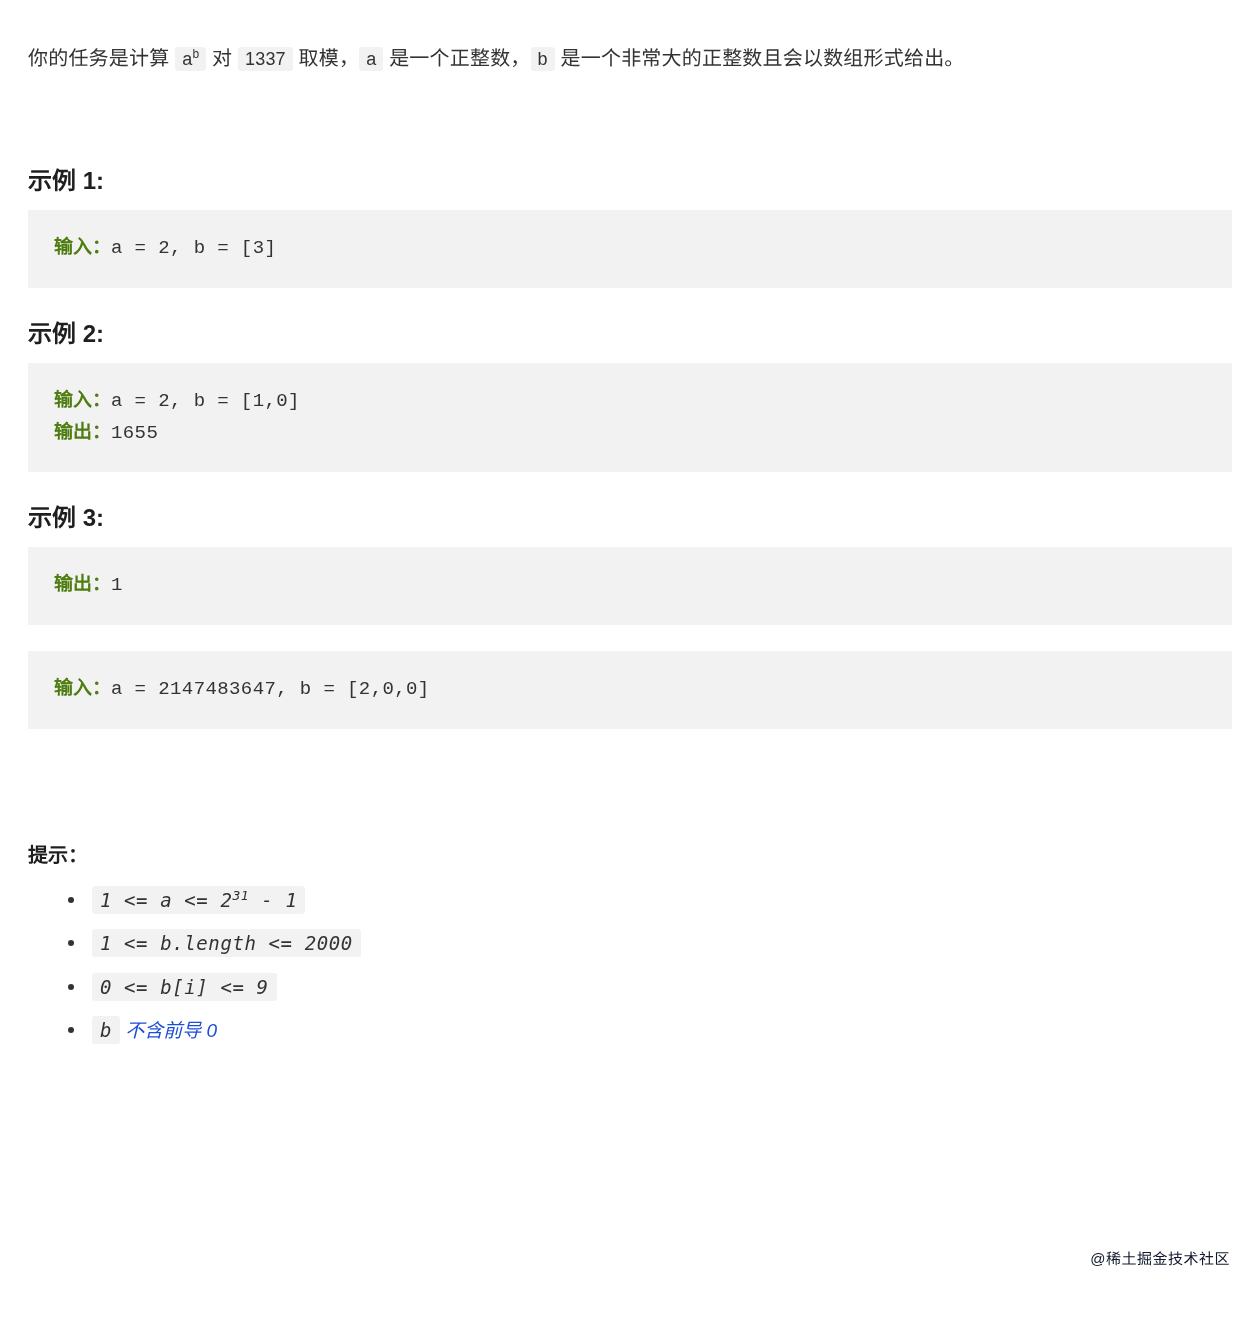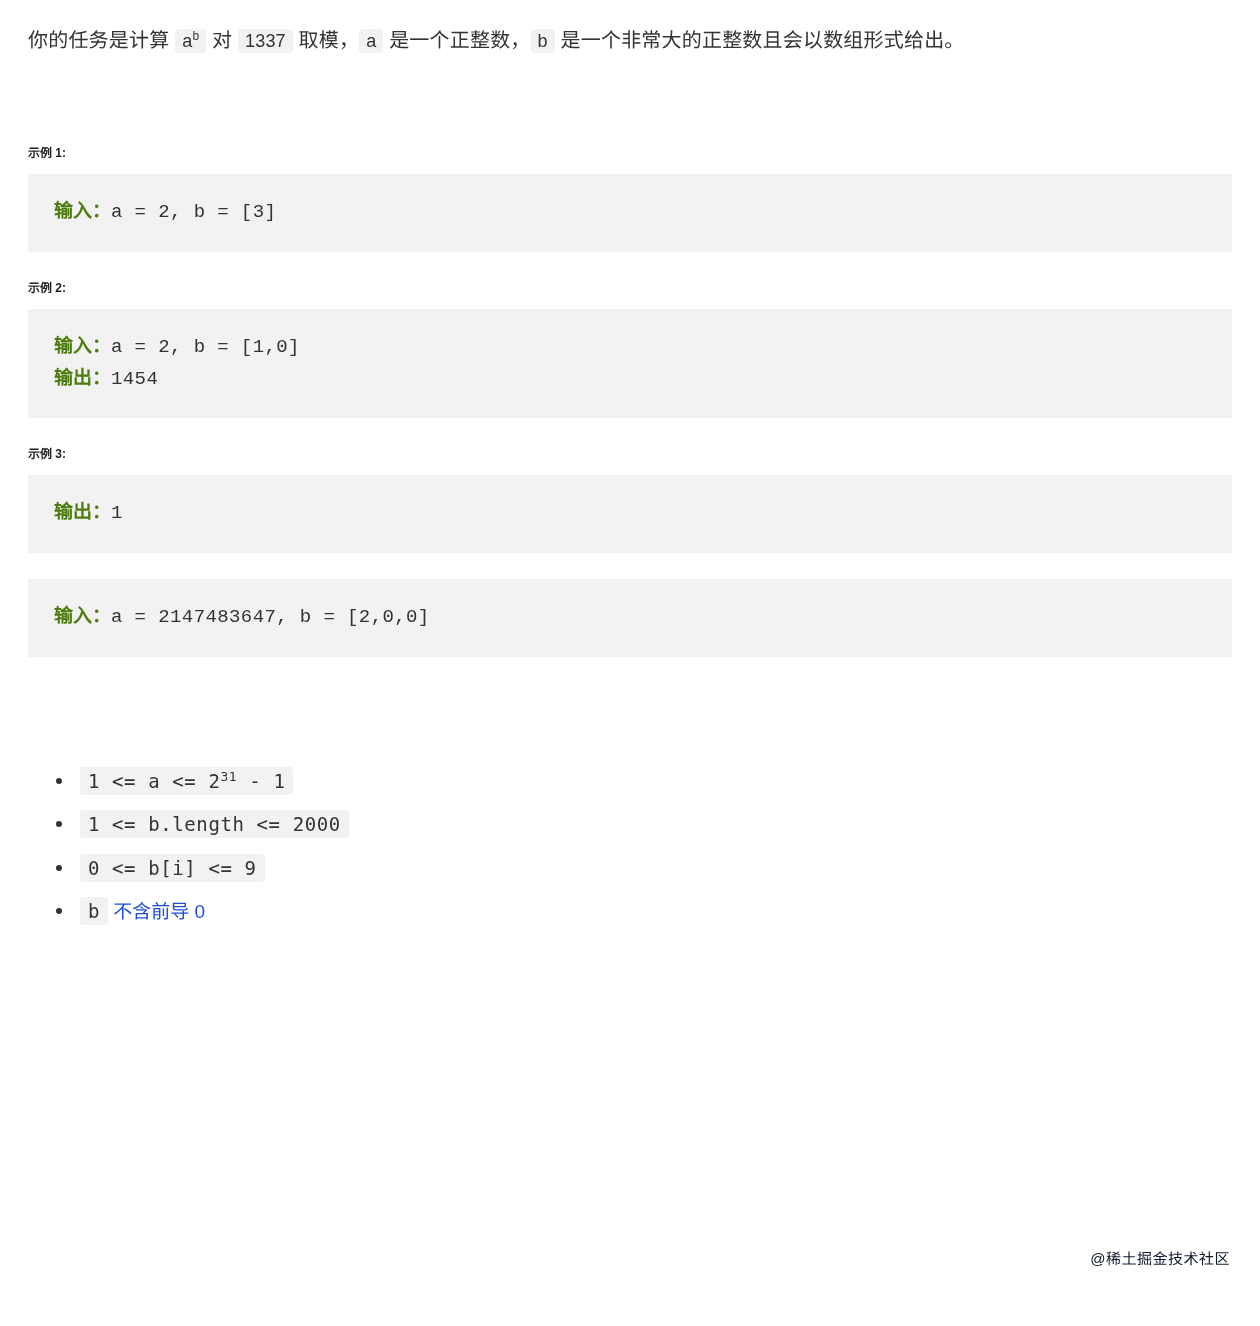--- a/index.html
+++ b/index.html
@@ -8,21 +8,21 @@
     background: #ffffff;
   }
   body {
     width: 1260px;
     min-height: 1326px;
     font-family: "Liberation Sans", sans-serif;
     color: #2b2b2b;
     position: relative;
   }
   .page {
-    padding: 22px 28px 0 28px;
+    padding: 40px 28px 0 28px;
     box-sizing: border-box;
     width: 1024px;
   }
   .intro {
     font-size: 20px;
     line-height: 1.85;
     color: #333333;
     letter-spacing: 0.2px;
     max-width: 1200px;
   }
@@ -33,21 +33,21 @@
     font-size: 18px;
     color: #333;
     white-space: nowrap;
   }
   .inline-code sup {
     font-size: 12px;
     vertical-align: super;
     line-height: 0;
   }
   .example-title {
-    font-size: 12px;
+    font-size: 24px;
     font-weight: bold;
     color: #1f1f1f;
     margin: 0 0 14px 0;
   }
   .spacer-lg { height: 84px; }
   .example-block {
     background: #f2f2f2;
     padding: 22px 26px 24px 26px;
     box-sizing: border-box;
     margin: 0 0 26px 0;
@@ -69,23 +69,24 @@
     font-size: 19px;
     letter-spacing: 0.4px;
   }
   .hints-title {
     font-size: 20px;
     font-weight: bold;
     color: #1f1f1f;
     margin: 0 0 18px 0;
   }
   ul.hints {
-    margin: 0;
+    margin: 12px;
     padding-left: 52px;
     list-style: none;
+    font-style: italic;
   }
   ul.hints li {
     position: relative;
     margin-bottom: 14px;
     font-size: 19px;
     line-height: 1.5;
     color: #333;
   }
   ul.hints li::before {
     content: "";
@@ -136,34 +137,35 @@
   <div class="spacer-lg"></div>
 
   <div class="example-title">示例 1:</div>
   <div class="example-block">
     <div class="example-line"><span class="label">输入：</span><span class="mono">a = 2, b = [3]</span></div>
   </div>
 
   <div class="example-title">示例 2:</div>
   <div class="example-block">
     <div class="example-line"><span class="label">输入：</span><span class="mono">a = 2, b = [1,0]</span></div>
-    <div class="example-line"><span class="label">输出：</span><span class="mono">1454</span></div>
+    <div class="example-line"><span class="label">输出：</span><span class="mono">1655</span></div>
   </div>
 
   <div class="example-title">示例 3:</div>
   <div class="example-block">
     <div class="example-line"><span class="label">输出：</span><span class="mono">1</span></div>
   </div>
 
   <div class="example-block">
     <div class="example-line"><span class="label">输入：</span><span class="mono">a = 2147483647, b = [2,0,0]</span></div>
   </div>
 
   <div class="spacer-lg"></div>
 
+  <div class="hints-title">提示：</div>
   <ul class="hints">
     <li><span class="hint-code"><span>1 &lt;= a &lt;= 2</span><sup>31</sup><span> - 1</span></span></li>
     <li><span class="hint-code">1 &lt;= b.length &lt;= 2000</span></li>
     <li><span class="hint-code">0 &lt;= b[i] &lt;= 9</span></li>
     <li><span class="hint-code">b</span><span class="hint-plain"> 不含前导 0</span></li>
   </ul>
 
 </div>
 
 <div class="watermark">@稀土掘金技术社区</div>

